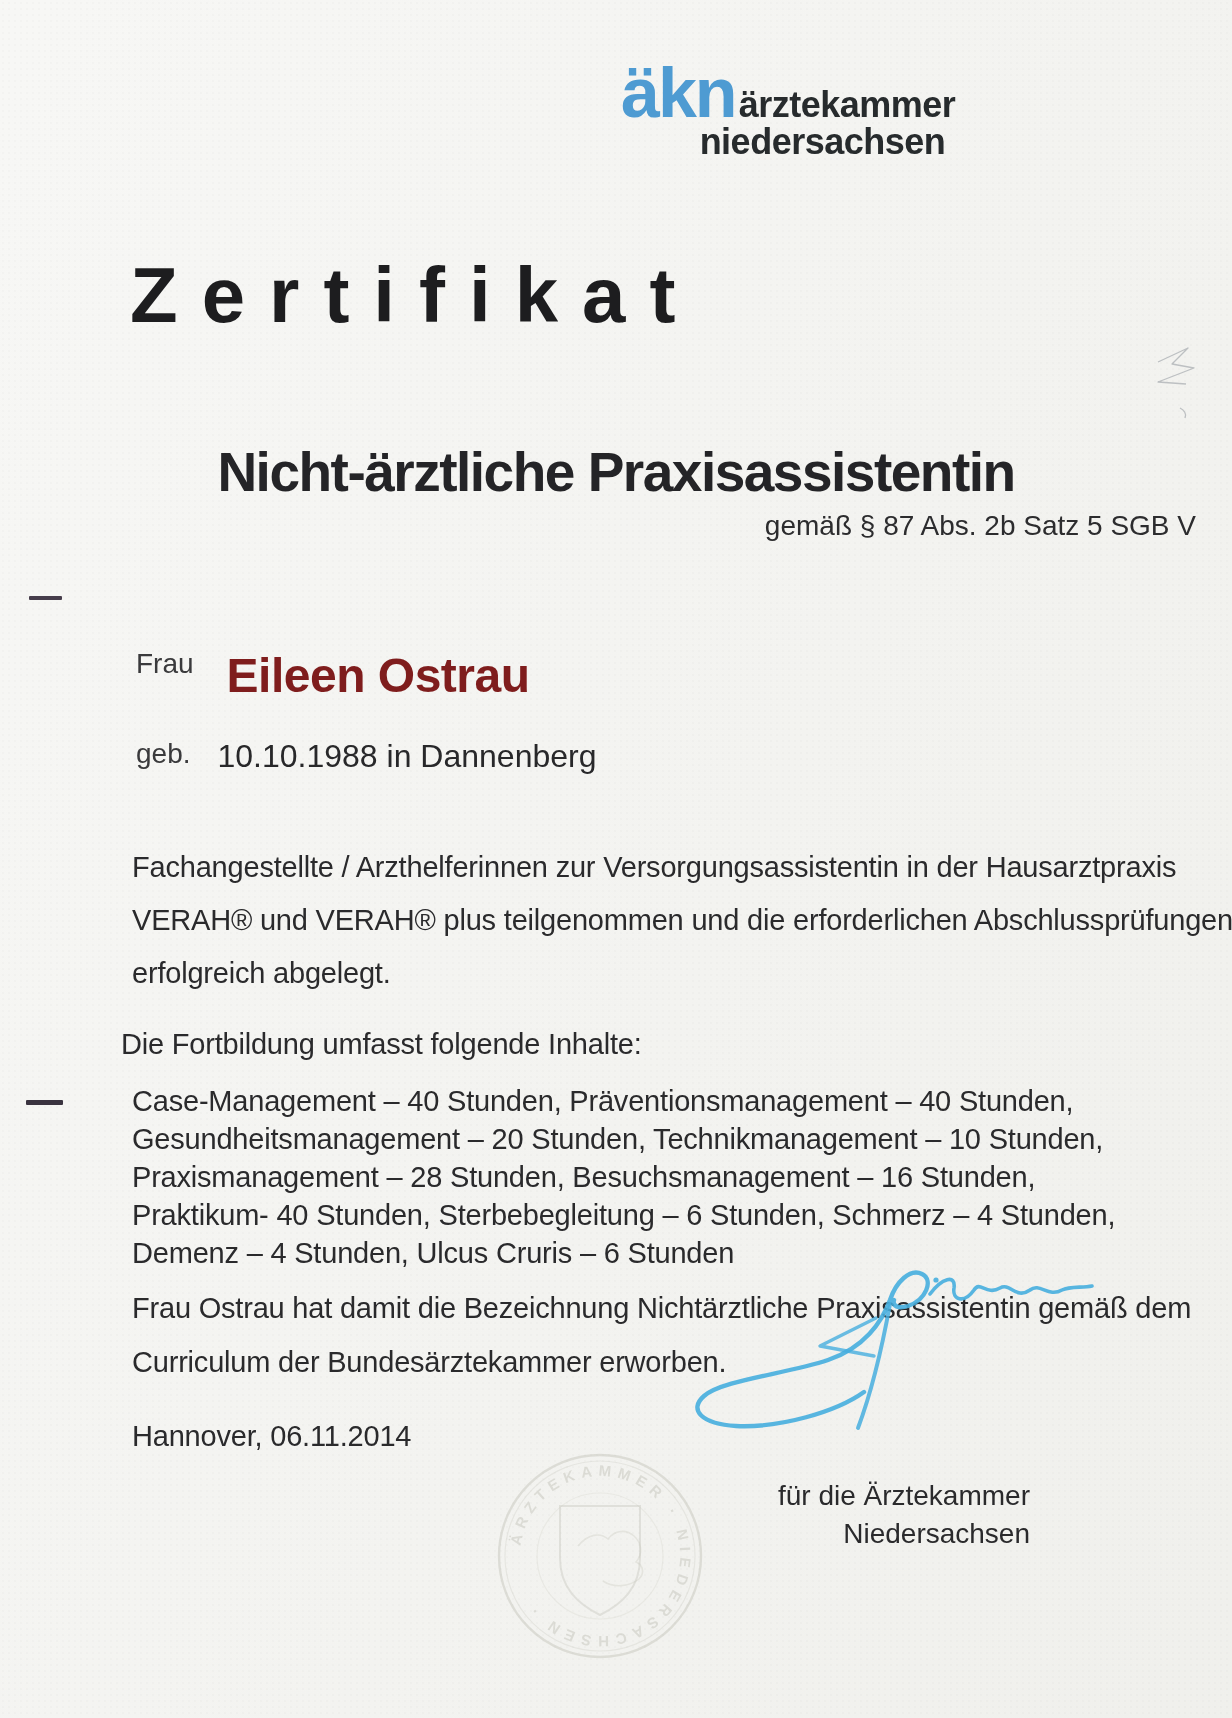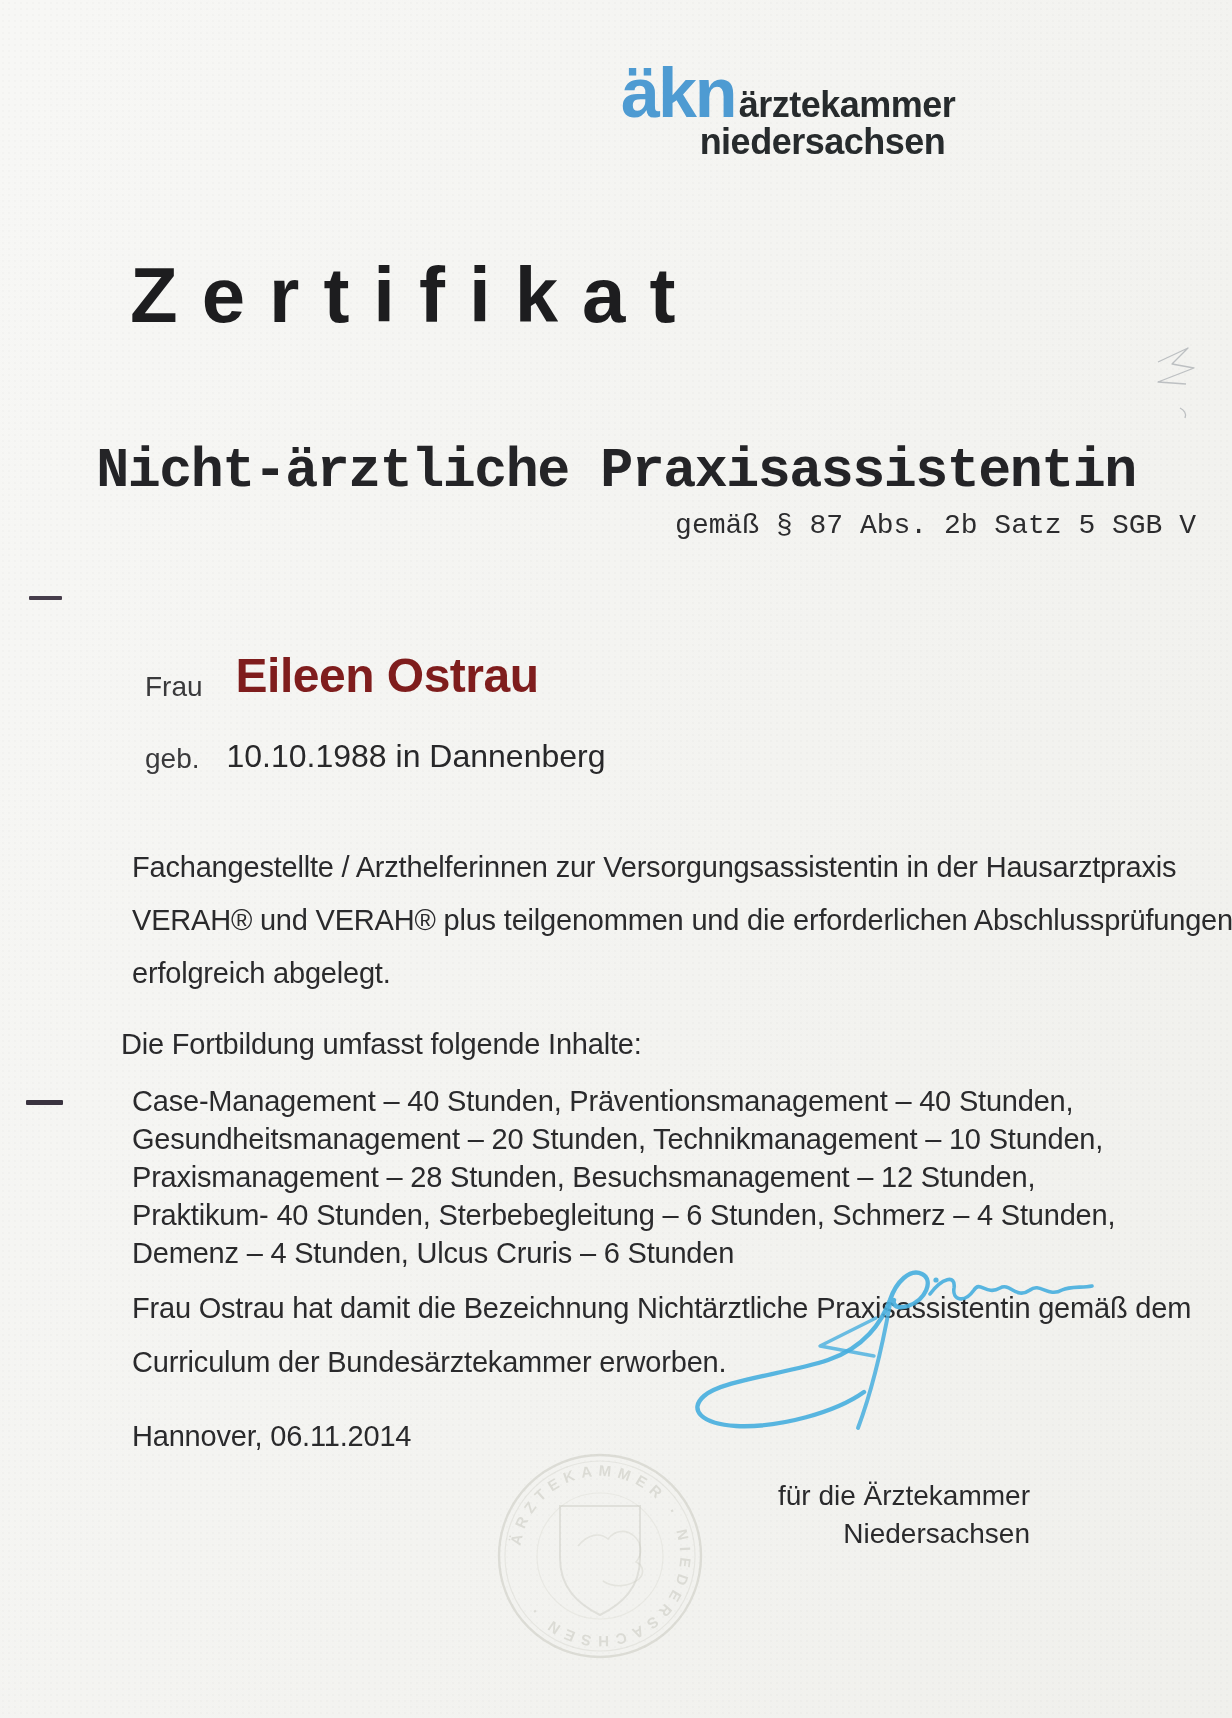--- a/index.html
+++ b/index.html
@@ -28,28 +28,28 @@
     line-height: 37px; margin-left: 3px; margin-top: 24px; letter-spacing: -0.5px;
   }
   .logo-text .l2 { margin-left: -39px; }
 
   
   .cert-title {
     top: 256px; left: 130px;
     font-size: 78px; font-weight: bold; color: #1d1d1f;
     letter-spacing: 24px; line-height: 1;
   }
-  .subject { top: 442px; left: 36px; width: 1160px; text-align: center; font-family: Liberation Mono, monospace; }
+  .subject { top: 442px; left: 36px; width: 1160px; text-align: center; }
   .subject-heading {
     font-size: 55px; font-weight: bold; color: #242427; letter-spacing: -1.5px; line-height: 1.1;
   }
   .subject-sub { font-size: 28px; color: #2c2c2e; margin-top: 7px; text-align: right; }
 
   
-  .recipient-row { left: 145px; display: flex; align-items: flex-end; }
+  .recipient-row { left: 136px; display: flex; align-items: flex-start; }
   .row-name { top: 648px; }
   .row-birth { top: 738px; }
   .small-label { font-size: 28px; color: #3a3a3c; }
   .recipient-name { font-size: 48px; font-weight: bold; color: #7f1d1d; margin-left: 33px; letter-spacing: -0.5px; }
   .birth-value { font-size: 32px; color: #28282a; margin-left: 27px; }
 
   
   .bodytext { font-size: 29px; color: #2a2a2c; letter-spacing: -0.2px; }
   .para1 { top: 841px; left: 132px; line-height: 53px; }
   .contents-intro { top: 1028px; left: 121px; }
@@ -101,21 +101,21 @@
   <div class="line">Fachangestellte / Arzthelferinnen zur Versorgungsassistentin in der Hausarztpraxis</div>
   <div class="line">VERAH® und VERAH® plus teilgenommen und die erforderlichen Abschlussprüfungen</div>
   <div class="line">erfolgreich abgelegt.</div>
 </div>
 
 <div class="abs bodytext contents-intro line">Die Fortbildung umfasst folgende Inhalte:</div>
 
 <div class="abs bodytext contents-list">
   <div class="line">Case-Management – 40 Stunden, Präventionsmanagement – 40 Stunden,</div>
   <div class="line">Gesundheitsmanagement – 20 Stunden, Technikmanagement – 10 Stunden,</div>
-  <div class="line">Praxismanagement – 28 Stunden, Besuchsmanagement – 12 Stunden,</div>
+  <div class="line">Praxismanagement – 28 Stunden, Besuchsmanagement – 16 Stunden,</div>
   <div class="line">Praktikum- 40 Stunden, Sterbebegleitung – 6 Stunden, Schmerz – 4 Stunden,</div>
   <div class="line">Demenz – 4 Stunden, Ulcus Cruris – 6 Stunden</div>
 </div>
 
 <div class="abs bodytext closing">
   <div class="line">Frau Ostrau hat damit die Bezeichnung Nichtärztliche Praxisassistentin gemäß dem</div>
   <div class="line">Curriculum der Bundesärztekammer erworben.</div>
 </div>
 
 <div class="abs bodytext place-date line">Hannover, 06.11.2014</div>

